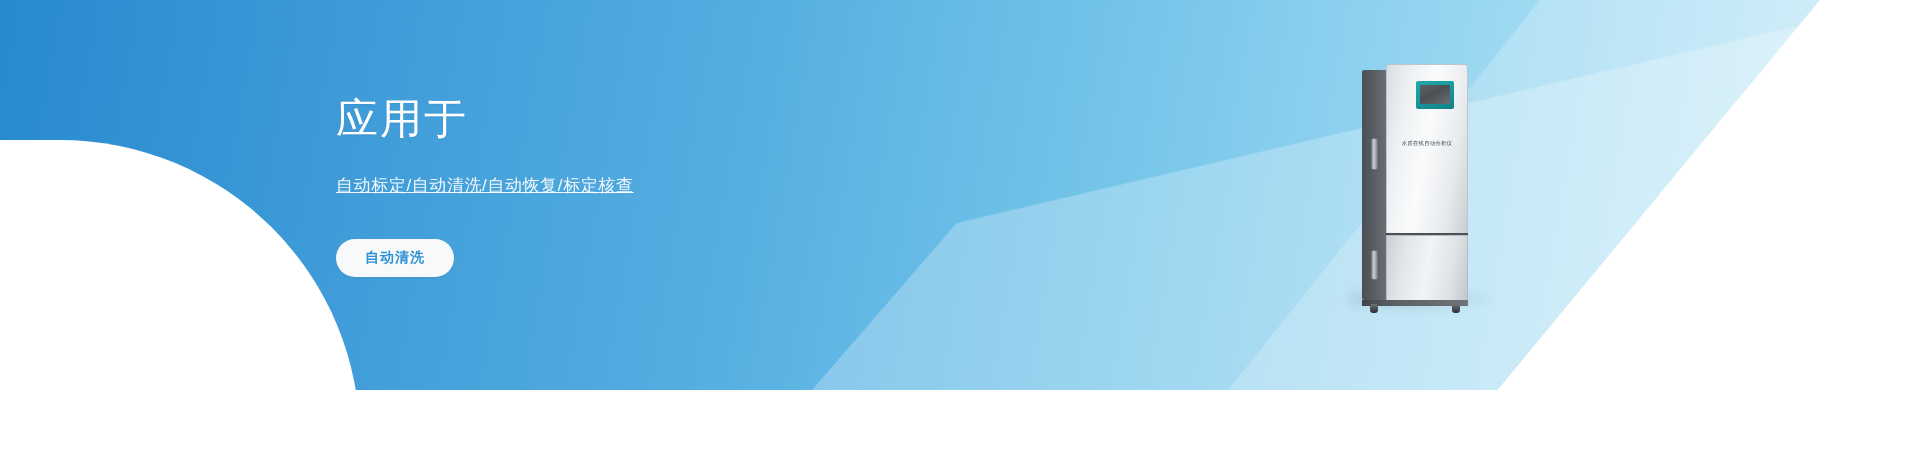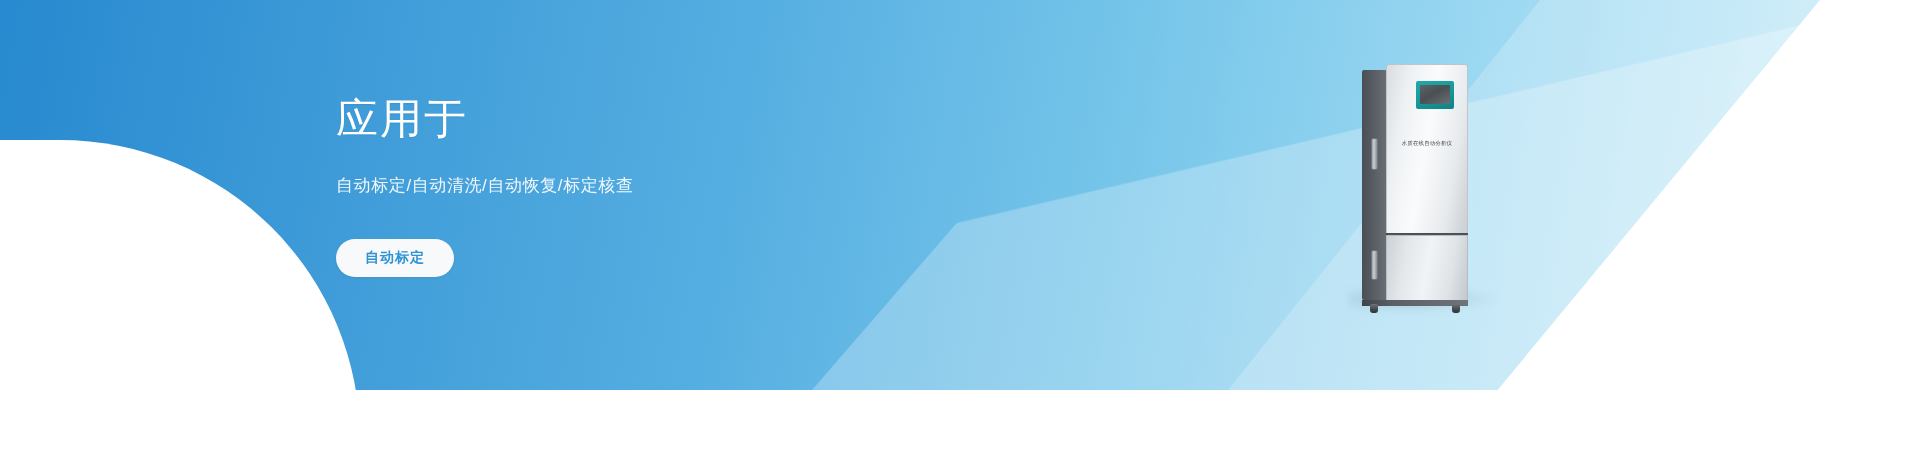--- a/index.html
+++ b/index.html
@@ -103,20 +103,21 @@
   }
 
   .subtitle {
     margin-top: 26px;
     color: rgba(255,255,255,0.93);
     font-size: 17px;
     line-height: 26px;
     font-weight: 400;
     letter-spacing: 0.6px;
     white-space: nowrap;
+    text-decoration: underline;
   }
 
   .cta-button {
     margin-top: 40px;
     display: inline-flex;
     align-items: center;
     justify-content: center;
     width: 118px;
     height: 38px;
     background: #f7f9fa;
@@ -300,21 +301,21 @@
 
   <div class="bg-base"></div>
   <div class="bg-wedge-light"></div>
   <div class="bg-wedge-light2"></div>
   <div class="bg-wedge-white"></div>
   <div class="bg-corner-white"></div>
 
   <div class="content">
     <div class="headline">应用于</div>
     <div class="subtitle">自动标定/自动清洗/自动恢复/标定核查</div>
-    <button class="cta-button">自动标定</button>
+    <button class="cta-button">自动清洗</button>
   </div>
 
   <div class="device">
     <div class="device-shadow"></div>
     <div class="device-side"></div>
     <div class="device-front-top"></div>
     <div class="device-seam"></div>
     <div class="device-front-bottom"></div>
     <div class="device-screen-bezel">
       <div class="device-screen"></div>

